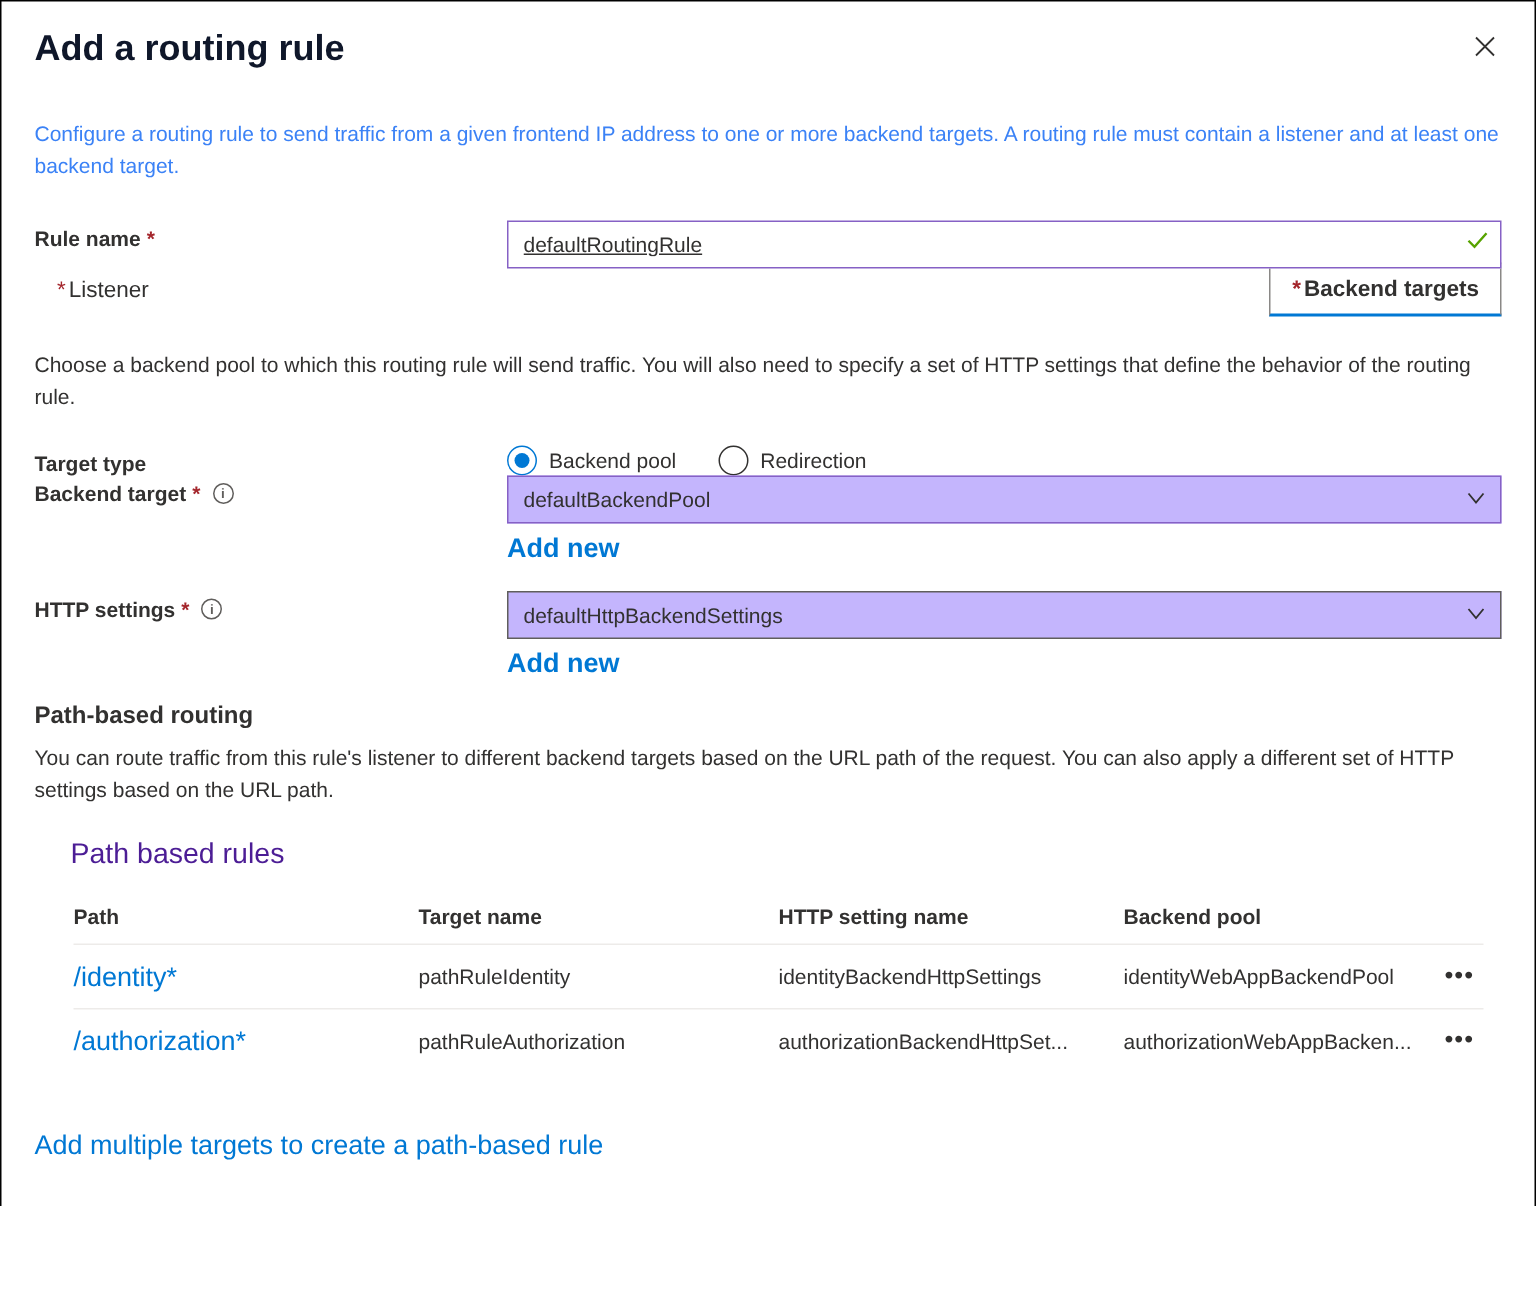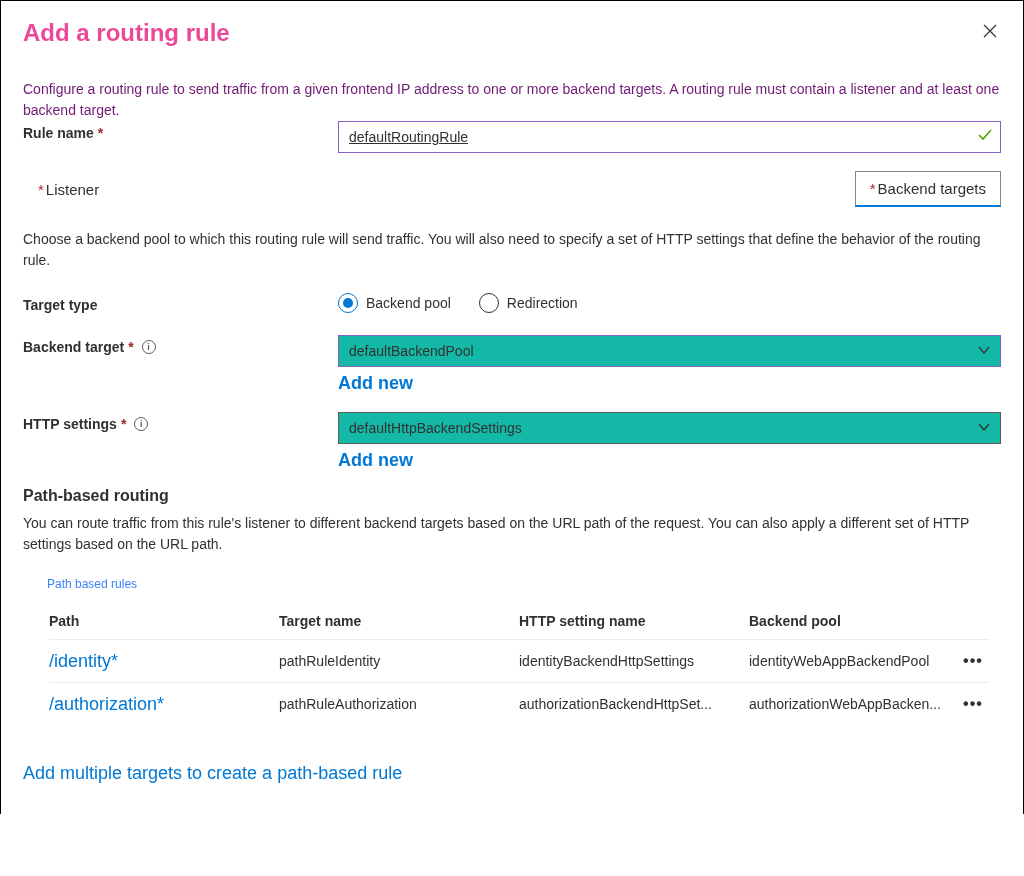--- a/index.html
+++ b/index.html
@@ -8,56 +8,56 @@
       font-size: 14px;
       color: #323130;
       background: #fff;
       padding: 0;
       width: 1024px;
       border: 1px solid #000;
       border-bottom: none;
     }
     .panel { padding: 18px 22px 30px 22px; }
     .hdr { display: flex; justify-content: space-between; align-items: flex-start; margin-bottom: 32px; }
-    .title { font-size: 24px; font-weight: 600; color: #ec4899; }
+    .title { font-size: 24px; font-weight: 600; color: #0f172a; }
     .close { font-size: 18px; color: #323130; cursor: pointer; background: none; border: none; font-family: inherit; padding: 4px; line-height: 1; }
-    .desc { font-size: 14px; color: #701a75; line-height: 1.5; }
-    .form-row { display: flex; align-items: flex-start; margin-bottom: 22px; }
+    .desc { font-size: 14px; color: #3b82f6; line-height: 1.5; margin-bottom: 26px; }
+    .form-row { display: flex; align-items: flex-start; }
     .form-label-col { width: 315px; flex-shrink: 0; font-size: 14px; font-weight: 600; color: #323130; display: flex; align-items: center; padding-top: 4px; }
     .req { color: #a4262c; margin-left: 4px; }
     .info { display: inline-flex; align-items: center; justify-content: center; width: 14px; height: 14px; border: 1px solid #605e5c; border-radius: 50%; font-size: 9px; margin-left: 8px; color: #605e5c; cursor: default; }
     .form-ctl-col { flex: 1; }
     .text-input {
       width: 100%; height: 32px; border: 1px solid #8661c5; padding: 0 34px 0 10px;
       font-size: 14px; font-family: inherit; color: #323130; outline: none; position: relative; text-decoration: underline;
     }
     .text-wrap { position: relative; }
     .check { position: absolute; right: 8px; top: 50%; transform: translateY(-50%); color: #57a300; font-size: 16px; pointer-events: none; }
     .tabs { display: flex; margin-bottom: 22px; margin-top: -4px; justify-content: space-between; }
     .tab { padding: 8px 14px; font-size: 15px; cursor: pointer; border: 1px solid transparent; background: none; font-family: inherit; color: #323130; }
     .tab .req-left { color: #a4262c; margin-right: 2px; }
-    .tab.active { border: 1px solid #8a8886; border-bottom: 2px solid #0078d4; font-weight: 400; }
+    .tab.active { border: 1px solid #8a8886; border-bottom: 2px solid #0078d4; font-weight: 700; }
     .radio-group { display: flex; gap: 28px; align-items: center; }
     .radio-item { display: flex; align-items: center; gap: 8px; cursor: pointer; }
     .radio { width: 20px; height: 20px; border: 1px solid #323130; border-radius: 50%; display: flex; align-items: center; justify-content: center; }
     .radio.sel { border-color: #0078d4; }
     .radio.sel::after { content: ""; width: 10px; height: 10px; background: #0078d4; border-radius: 50%; }
     .select {
       width: 100%; height: 32px; border: 1px solid #605e5c; padding: 0 34px 0 10px;
       font-size: 14px; font-family: inherit; display: flex; align-items: center; cursor: pointer;
-      position: relative; background: #14b8a6;
+      position: relative; background: #c4b5fd;
     }
     .select.accent { border-color: #8661c5; }
     .select .chev { position: absolute; right: 10px; top: 50%; transform: translateY(-50%); pointer-events: none; }
     .chev svg { width: 12px; height: 12px; }
     .link { color: #0078d4; font-size: 18px; cursor: pointer; text-decoration: none; font-weight: 600; }
     .link.thin { font-weight: 400; }
     .addnew { margin-top: 6px; display: inline-block; }
     .section-h { font-size: 16px; font-weight: 600; margin-top: 16px; margin-bottom: 8px; }
-    .section-sub { font-size: 12px; font-weight: 400; margin-bottom: 12px; color: #3b82f6; }
+    .section-sub { font-size: 19px; font-weight: 400; margin-bottom: 12px; color: #4c1d95; }
     .table { width: 100%; margin-top: 8px; padding: 0 2px; }
     .table-inner { padding-left: 24px; padding-right: 10px; }
     .thead, .trow { display: flex; align-items: center; padding: 10px 0; }
     .thead { font-weight: 600; }
     .trow { border-top: 1px solid #edebe9; }
     .c1 { width: 230px; flex-shrink: 0; }
     .c2 { width: 240px; flex-shrink: 0; }
     .c3 { width: 230px; flex-shrink: 0; overflow: hidden; text-overflow: ellipsis; white-space: nowrap; padding-right: 12px; }
     .c4 { flex: 1; overflow: hidden; text-overflow: ellipsis; white-space: nowrap; padding-right: 8px; }
     .c5 { width: 32px; flex-shrink: 0; text-align: center; }

